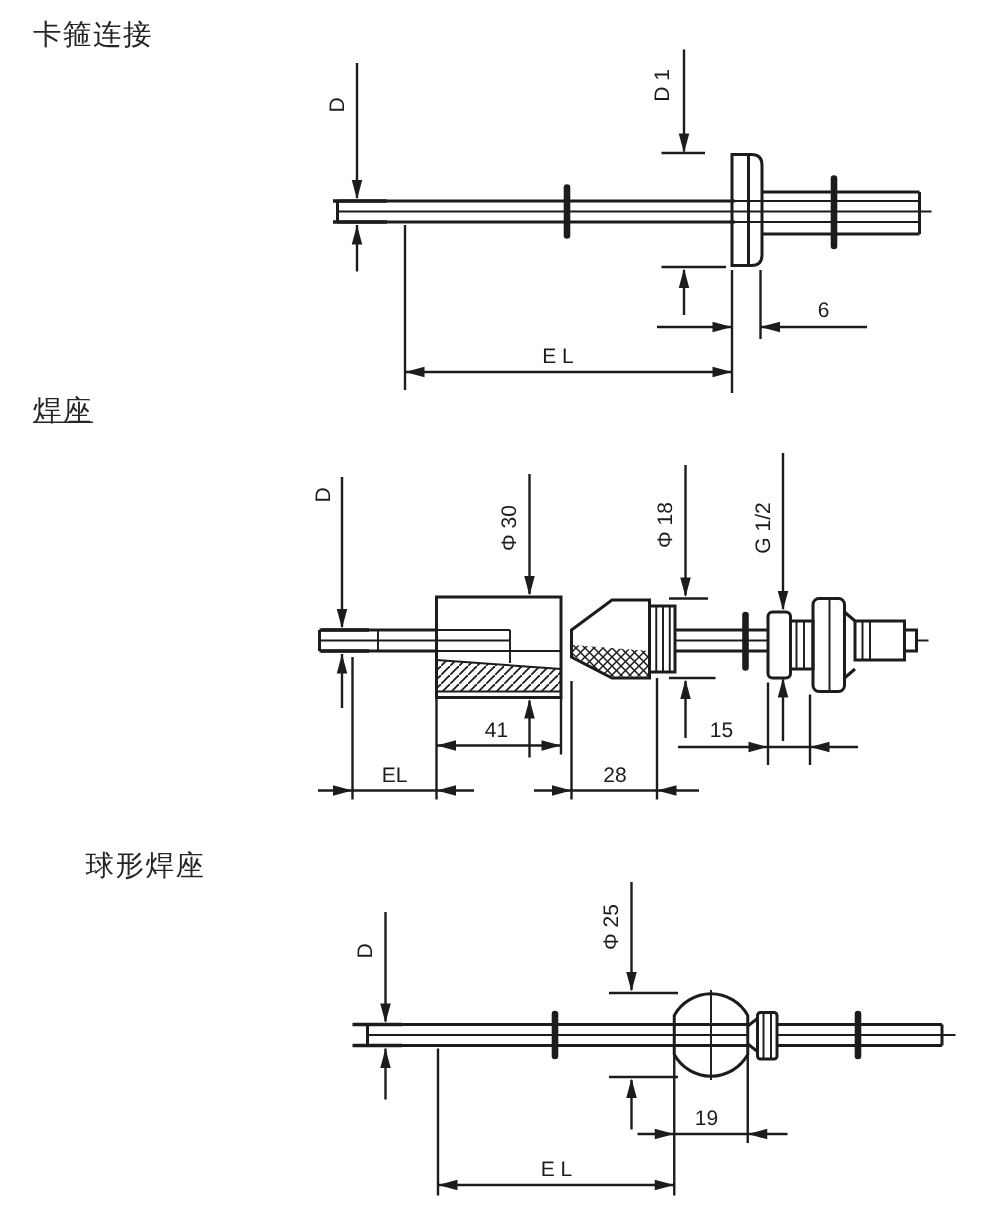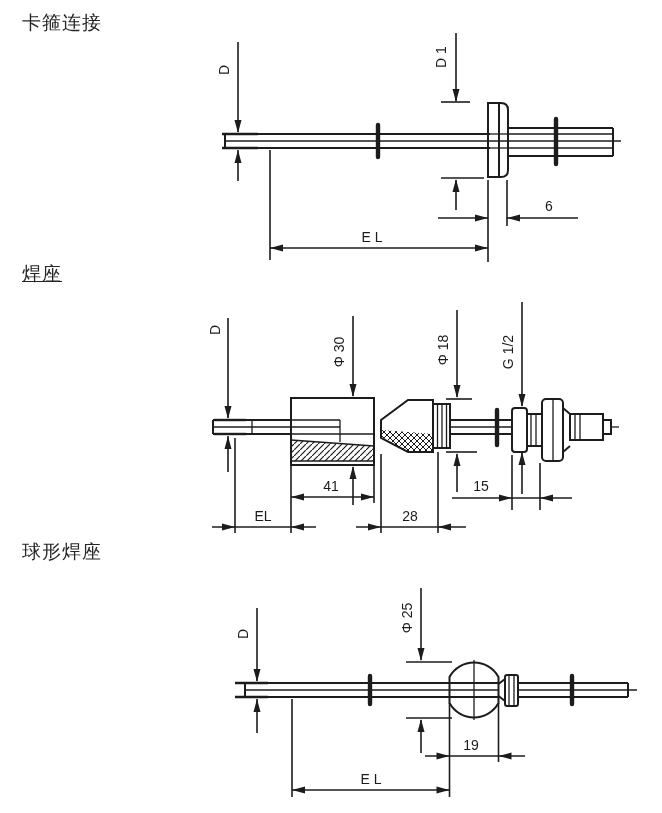--- a/index.html
+++ b/index.html
@@ -1,19 +1,19 @@
 <!DOCTYPE html>
 <html><head>
 <meta charset="utf-8">
 <style>
   html,body{margin:0;padding:0;background:#ffffff;}
   .page{position:relative;width:662px;height:813px;background:#ffffff;overflow:hidden;
         font-family:"Liberation Sans", sans-serif;}
   .sec-title{position:absolute;left:22px;color:#262626;font-size:19px;letter-spacing:1px;}
-  .t1{top:10px;text-align:right;} .t2{top:261px;text-decoration:underline;} .t3{top:539px;}
+  .t1{top:10px;text-align:right;} .t2{top:261px;text-decoration:underline;} .t3{top:564px;margin-left:35px;}
   svg.canvas{position:absolute;left:0;top:0;}
   svg .ol{stroke:#1c1c1c;stroke-width:2;fill:none;}
   svg .thin{stroke:#1c1c1c;stroke-width:1.3;fill:none;}
   svg .dim{stroke:#1c1c1c;stroke-width:1.6;fill:none;}
   svg .ext{stroke:#1c1c1c;stroke-width:2.4;fill:none;}
   svg .brk{stroke:#1c1c1c;stroke-width:4.4;fill:none;stroke-linecap:round;}
   svg .ah{fill:#1c1c1c;stroke:none;}
   svg text.dimtxt{font-family:"Liberation Sans",sans-serif;font-size:14px;fill:#1c1c1c;stroke:none;}
 </style>
 </head>

